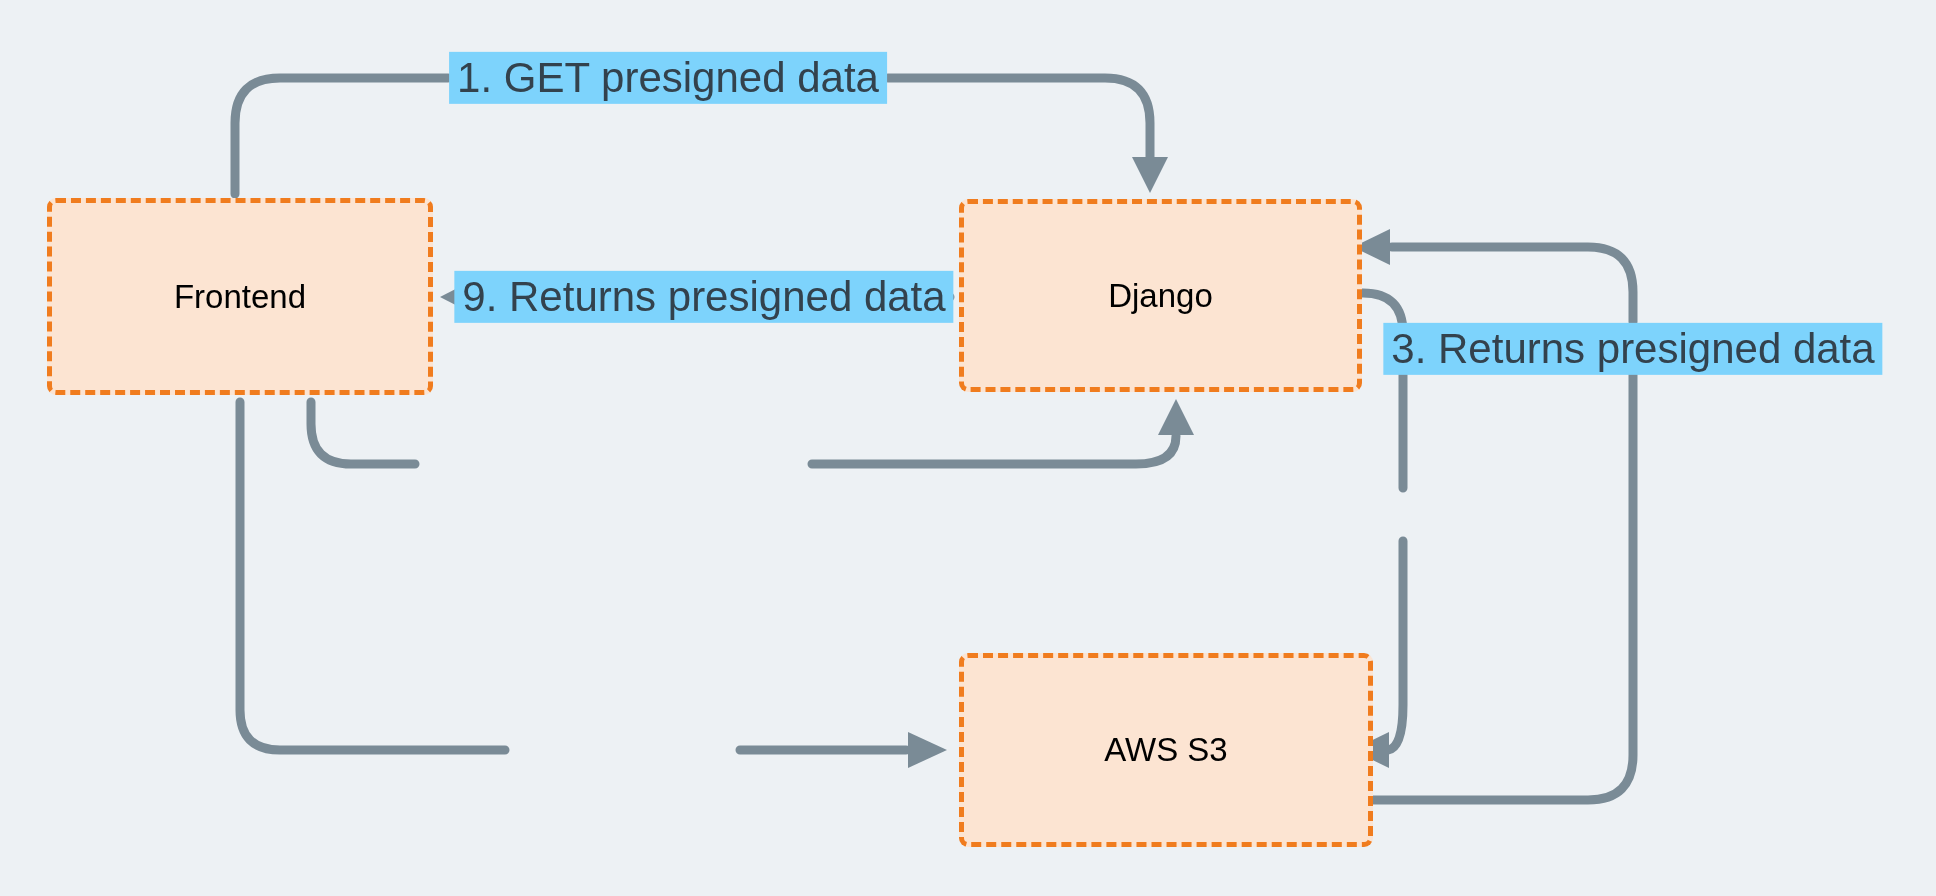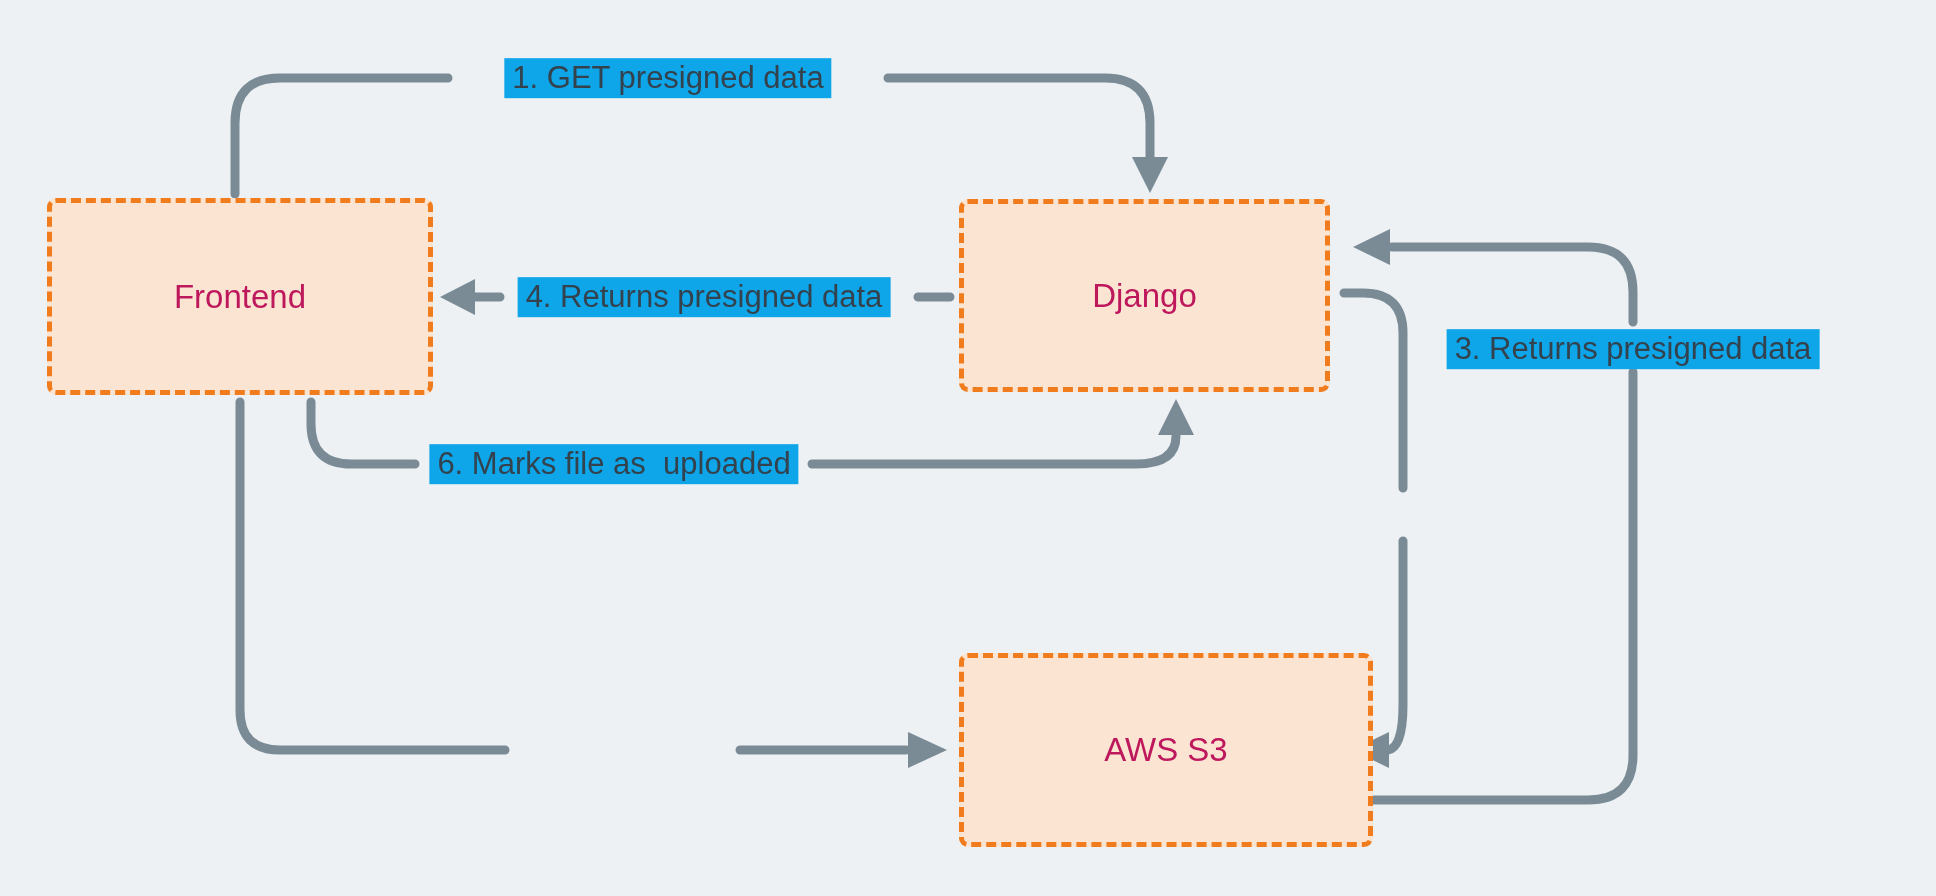--- a/index.html
+++ b/index.html
@@ -10,31 +10,31 @@
     overflow:hidden;
   }
   .canvas{position:relative;width:1936px;height:896px;background:#edf1f4;}
   svg.arrows{position:absolute;left:0;top:0;}
   .node{
     position:absolute;box-sizing:border-box;
     background:#fce4d2;
     border:5px dashed #f07c1e;
     border-radius:9px;
     display:flex;align-items:center;justify-content:center;
-    font-size:33px;color:#be185d;
+    font-size:33px;color:#000000;
   }
   .node-label{white-space:pre;}
   #node-frontend{left:47px;top:198px;width:386px;height:197px;}
-  #node-django{left:959px;top:199px;width:371px;height:193px;}
+  #node-django{left:959px;top:199px;width:403px;height:193px;}
   #node-aws-s3{left:959px;top:653px;width:414px;height:194px;}
   .edge-label{
     position:absolute;transform:translate(-50%,-50%);
-    background:#0ea5e9;
+    background:#7dd3fc;
     padding:2px 8px;
-    font-size:31px;color:#33424d;
+    font-size:42px;color:#33424d;
     white-space:pre;
     line-height:1.15;
   }
   #edge-label-1{left:668px;top:78px;}
   #edge-label-2{left:1401px;top:513px;}
   #edge-label-3{left:1633px;top:349px;}
   #edge-label-4{left:704px;top:297px;}
   #edge-label-5{left:622px;top:750px;}
   #edge-label-6{left:614px;top:464px;}
 </style>
@@ -73,16 +73,15 @@
   </div>
   <div class="node" id="node-django">
     <span class="node-label">Django</span>
   </div>
   <div class="node" id="node-aws-s3">
     <span class="node-label">AWS S3</span>
   </div>
 
   <div class="edge-label" id="edge-label-1">1. GET presigned data</div>
   <div class="edge-label" id="edge-label-3">3. Returns presigned data</div>
-  <div class="edge-label" id="edge-label-4">4. Returns presigned data</div>
-  <div class="edge-label" id="edge-label-6">6. Marks file as  uploaded</div>
+  <div class="edge-label" id="edge-label-4">9. Returns presigned data</div>
 
 </div>
 
 </body></html>

